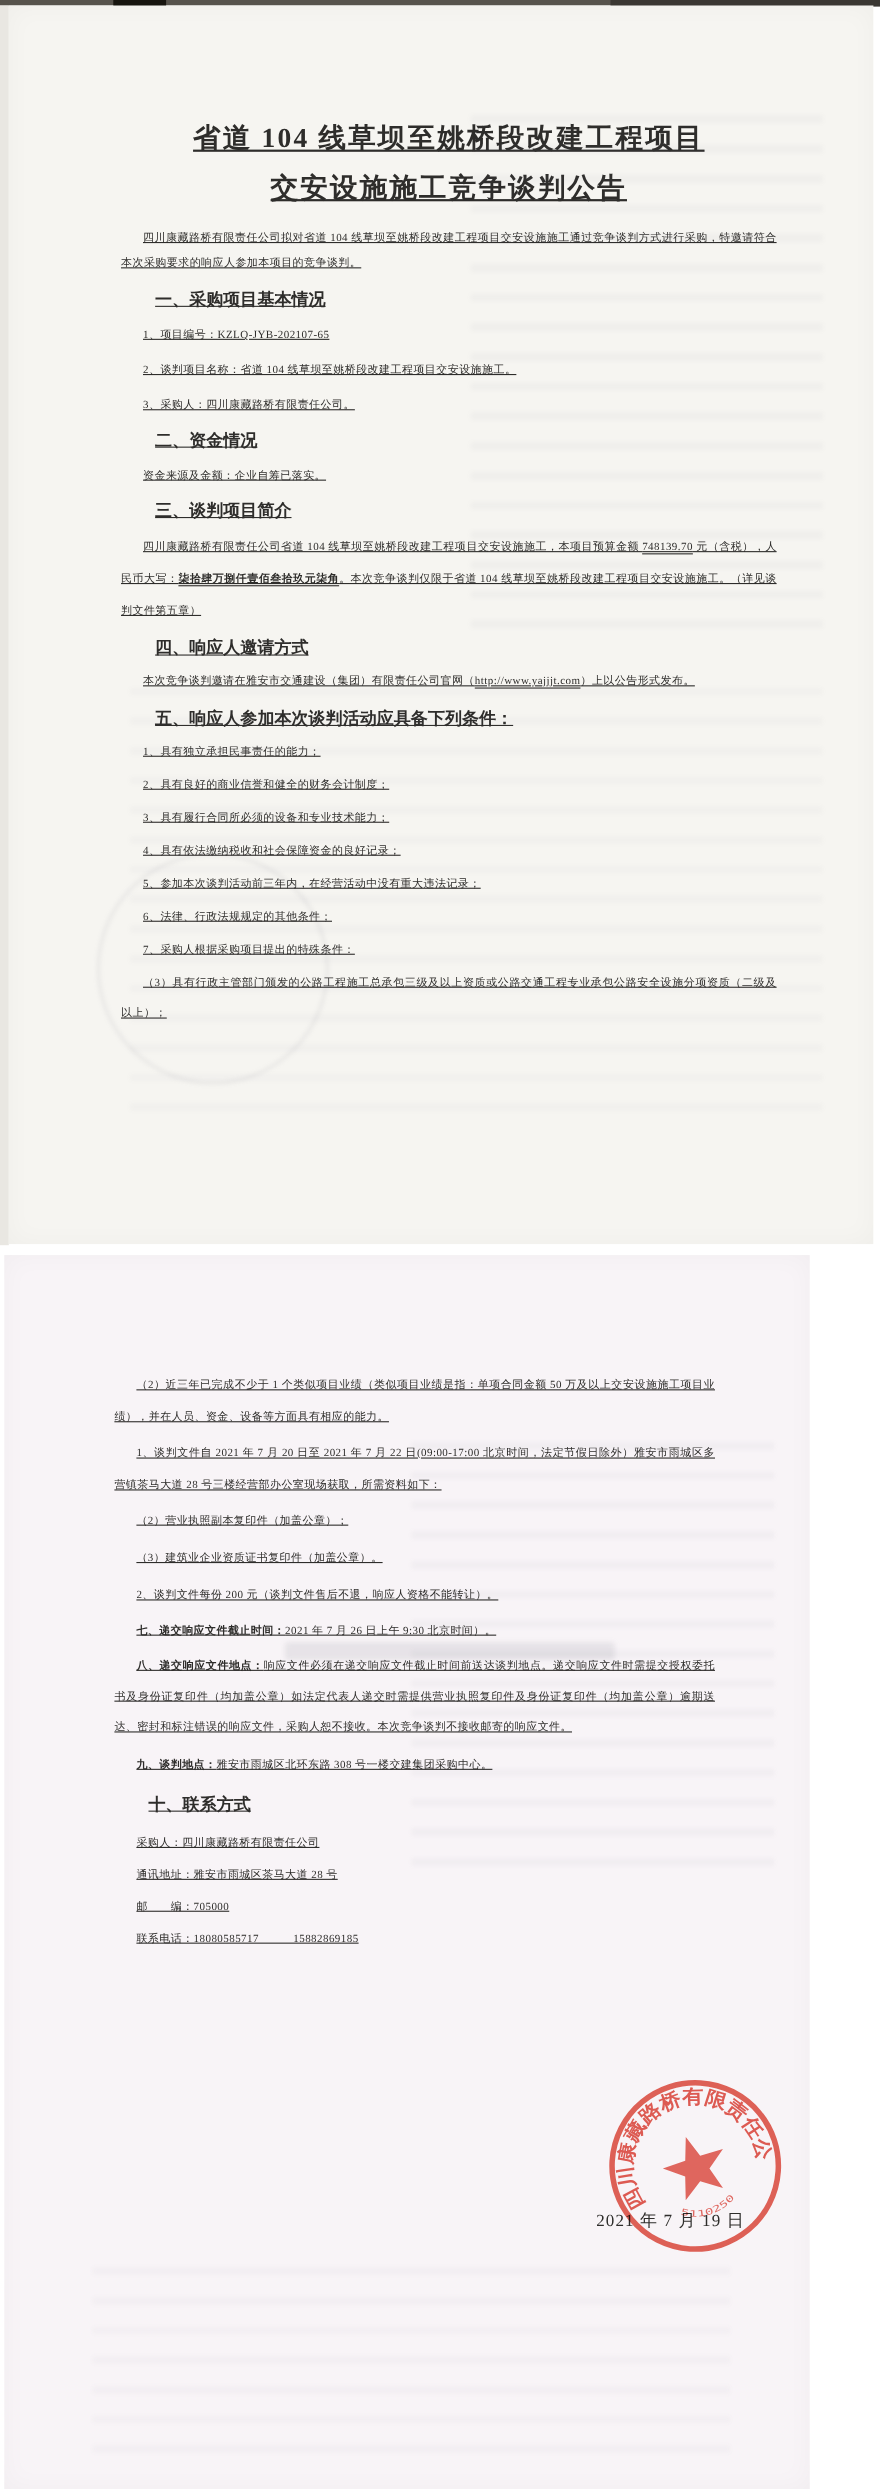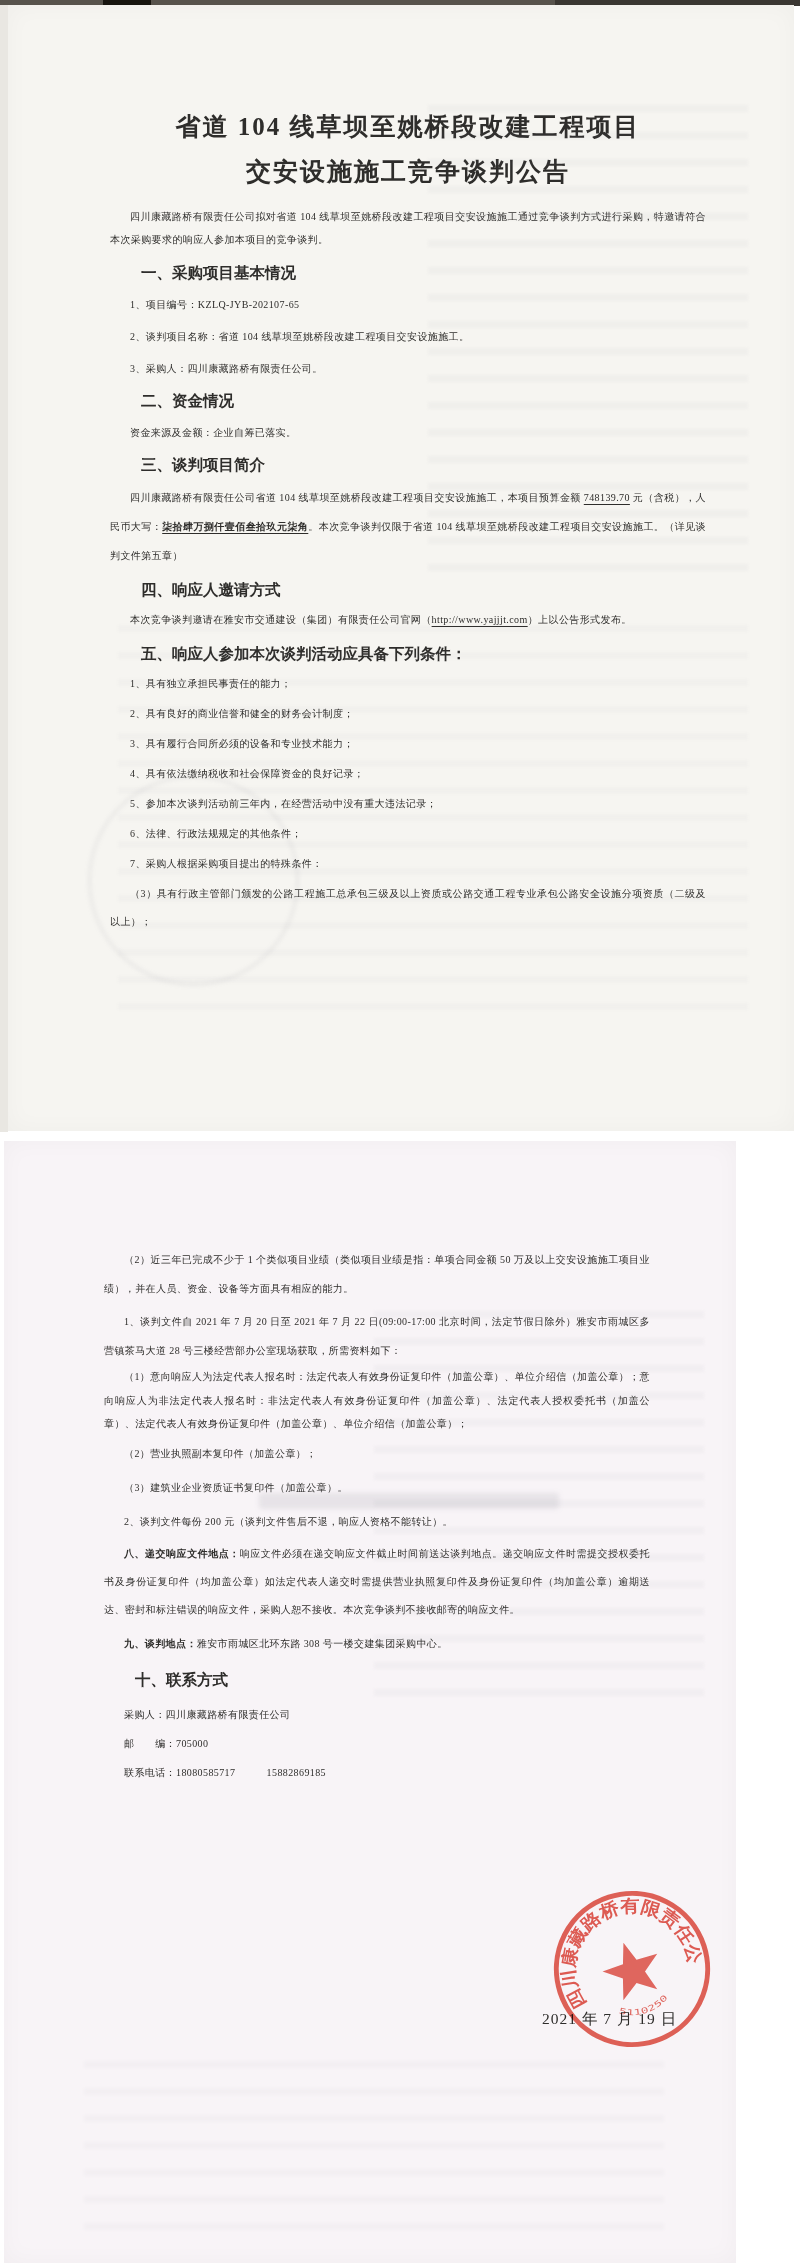--- a/index.html
+++ b/index.html
@@ -7,21 +7,21 @@
     width:800px;height:2263px;position:relative;background:#ffffff;
     font-family:"Liberation Serif","DejaVu Serif",serif;
     color:#2e2d2b;overflow:hidden;
   }
   
   .top-edge{position:absolute;top:0;left:0;width:800px;height:5px;background:#57534c;}
   .top-notch{position:absolute;top:0;left:103px;width:48px;height:10px;background:#17150f;border-radius:0 0 4px 4px;}
   .top-edge-right{position:absolute;top:0;left:555px;width:245px;height:6px;background:#3a3732;}
   .left-edge{position:absolute;top:5px;left:0;width:8px;height:1127px;background:#e9e7e2;}
   
-  .page{position:absolute;box-sizing:border-box;}
+  .page{position:absolute;box-sizing:border-box;text-decoration:underline;}
   #page1{
     left:8px;top:5px;width:786px;height:1126px;background:#f6f5f1;
     padding:100px 88px 0 102px;box-shadow:inset 0 0 24px rgba(0,0,0,0.03);
   }
   #page2{
     left:4px;top:1141px;width:732px;height:1122px;background:#f8f4f7;
     padding:104px 86px 0 100px;box-shadow:inset 0 0 24px rgba(0,0,0,0.03);
   }
   
   .h1{
@@ -114,32 +114,33 @@
 </div>
 
 <div class="page" id="page2">
   <div class="ghost" style="left:370px;top:150px;width:330px;height:420px;"></div>
   <div class="ghost-bar" style="left:255px;top:352px;width:300px;height:16px;"></div>
   <div class="ghost" style="left:80px;top:900px;width:580px;height:200px;opacity:.4;"></div>
 
   <p class="body-text para loose">（2）近三年已完成不少于 1 个类似项目业绩（类似项目业绩是指：单项合同金额 50 万及以上交安设施施工项目业绩），并在人员、资金、设备等方面具有相应的能力。</p>
 
   <p class="body-text para loose mt4">1、谈判文件自 2021 年 7 月 20 日至 2021 年 7 月 22 日(09:00-17:00 北京时间，法定节假日除外）雅安市雨城区多营镇茶马大道 28 号三楼经营部办公室现场获取，所需资料如下：</p>
-  <p class="body-text para tight">（1）意向响应人为法定代表人报名时：法定代表人有效身份证复印件（加盖公章）、单位介绍信（加盖公章）；意向响应人为非法定代表人报名时：非法定代表人有效身份证复印件（加盖公章）、法定代表人授权委托书（加盖公章）、法定代表人有效身份证复印件（加盖公章）、单位介绍信（加盖公章）；</p>
   <p class="body-text para line mt4">（2）营业执照副本复印件（加盖公章）；</p>
   <p class="body-text para line mt6">（3）建筑业企业资质证书复印件（加盖公章）。</p>
   <p class="body-text para line mt6">2、谈判文件每份 200 元（谈判文件售后不退，响应人资格不能转让）。</p>
 
+  <p class="body-text para line mt4"><span class="inline-head">七、递交响应文件截止时间：</span><span>2021 年 7 月 26 日上午 9:30 北京时间）。</span></p>
 
   <p class="body-text para line mt4"><span class="inline-head">八、递交响应文件地点：</span><span>响应文件必须在递交响应文件截止时间前送达谈判地点。递交响应文件时需提交授权委托书及身份证复印件（均加盖公章）如法定代表人递交时需提供营业执照复印件及身份证复印件（均加盖公章）逾期送达、密封和标注错误的响应文件，采购人恕不接收。本次竞争谈判不接收邮寄的响应文件。</span></p>
 
   <p class="body-text para line mt6"><span class="inline-head">九、谈判地点：</span><span>雅安市雨城区北环东路 308 号一楼交建集团采购中心。</span></p>
 
   <p class="sec mt8">十、联系方式</p>
   <p class="body-text contact-line mt6">采购人：四川康藏路桥有限责任公司</p>
+  <p class="body-text contact-line">通讯地址：雅安市雨城区茶马大道 28 号</p>
   <p class="body-text contact-line">邮　　编：705000</p>
   <p class="body-text contact-line">联系电话：18080585717　　　15882869185</p>
 
   <div class="sign-date">2021 年 7 月 19 日</div>
 
   <svg class="seal" viewBox="0 0 200 200">
     <defs>
       <path id="arcTop" d="M 36.1 123.3 A 68 68 0 1 1 163.9 123.3" fill="none"></path>
       <path id="arcBot" d="M 68.5 145 A 55 55 0 0 0 131.5 145" fill="none"></path>
     </defs>

